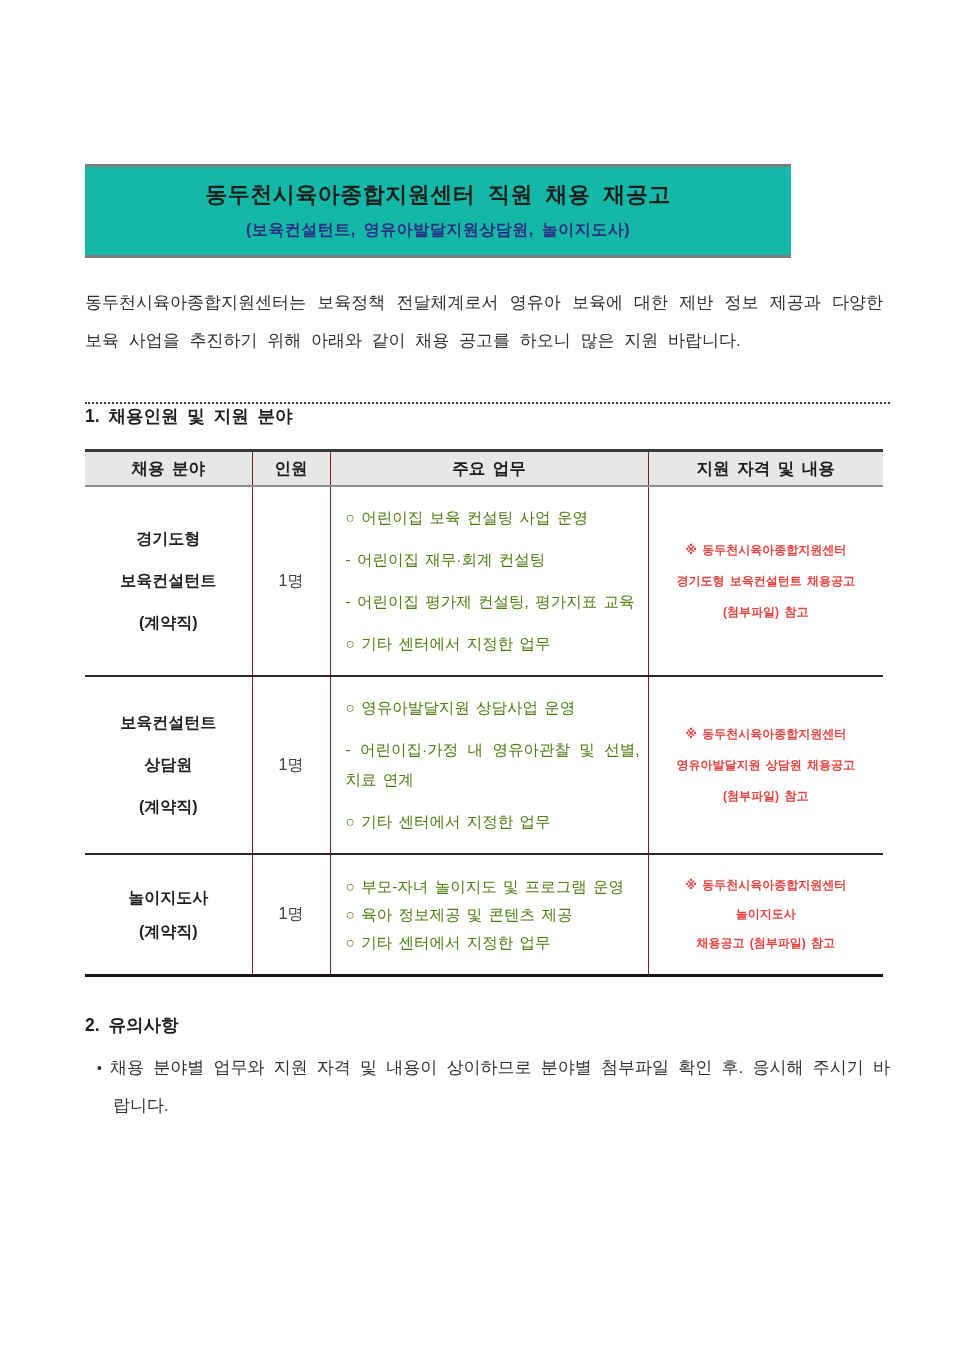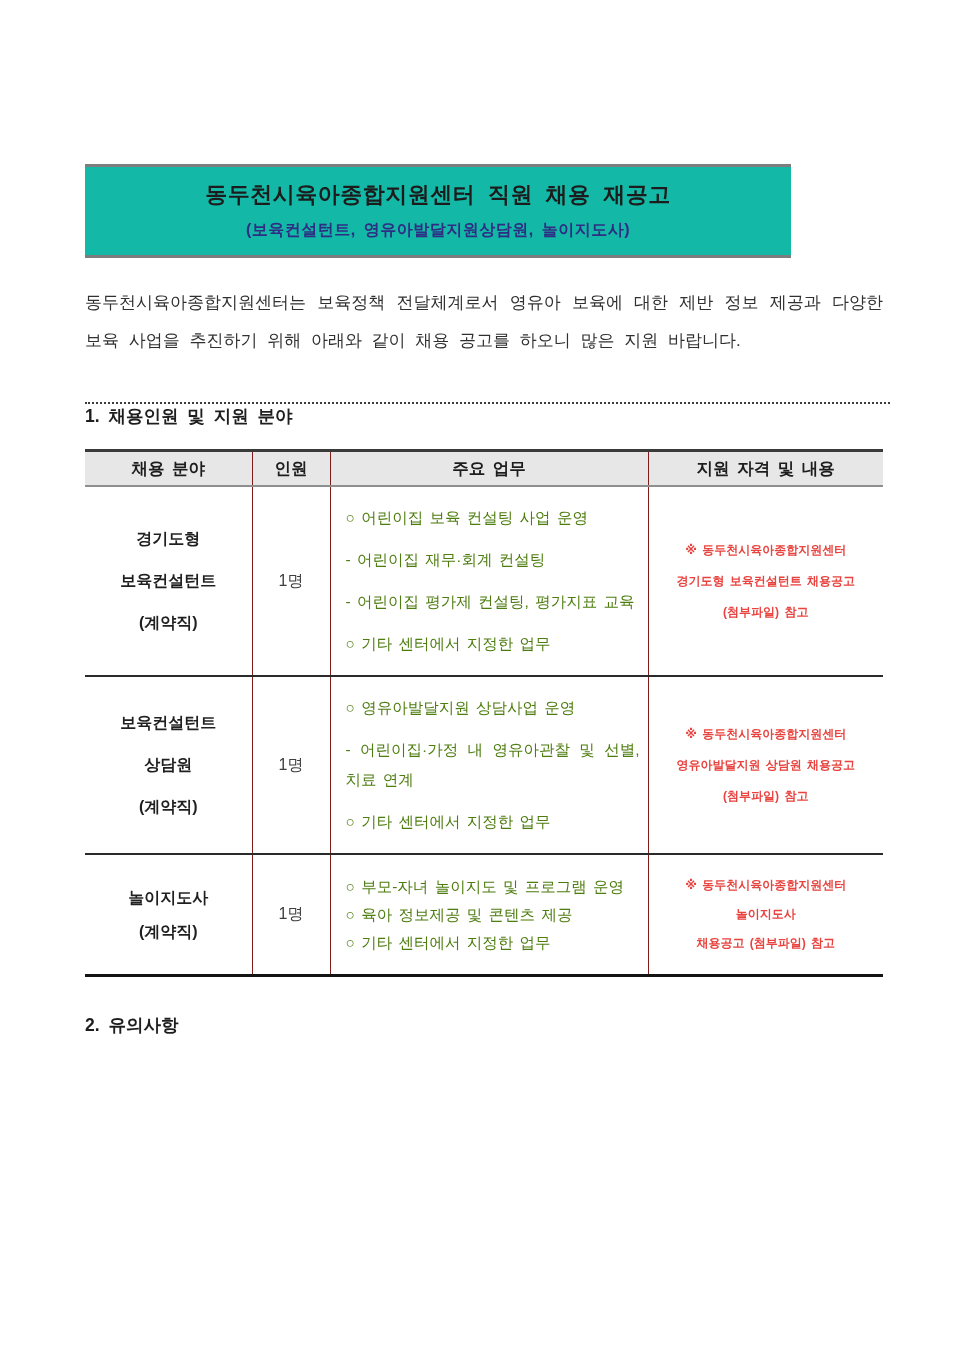--- a/index.html
+++ b/index.html
@@ -248,15 +248,16 @@
             <div class="qual-line">※ 동두천시육아종합지원센터</div>
             <div class="qual-line">놀이지도사</div>
             <div class="qual-line">채용공고 (첨부파일) 참고</div>
           </td>
         </tr>
       </tbody>
     </table>
 
     <div class="section-heading section2-heading">2. 유의사항</div>
 
+    <div class="note-item"><span class="bullet-glyph">•</span><span>채용 분야별 업무와 지원 자격 및 내용이 상이하므로 분야별 첨부파일 확인 후. 응시해 주시기 바랍니다.</span></div>
 
   </div>
 </div>
 
 </body></html>

